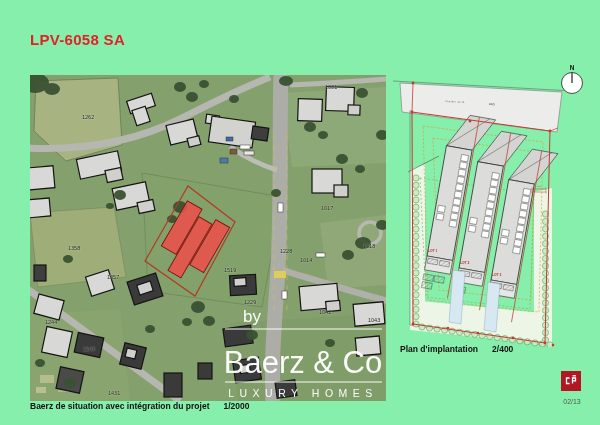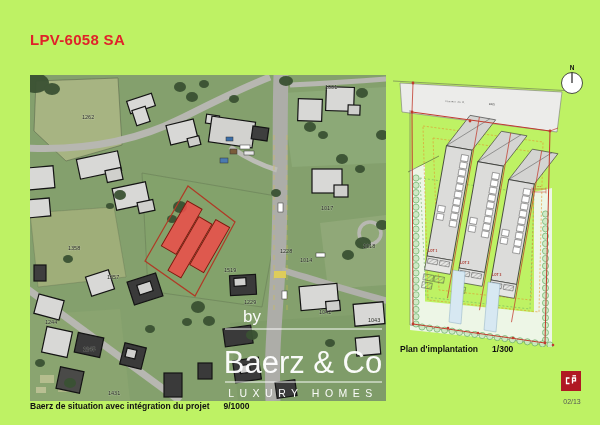--- a/index.html
+++ b/index.html
@@ -1,17 +1,17 @@
 <!DOCTYPE html>
 <html><head>
 <meta charset="utf-8">
 <style>
   html,body{margin:0;padding:0;background:#ffffff;width:600px;height:425px;overflow:hidden;
     font-family:"Liberation Sans",sans-serif;}
-  .page{position:absolute;left:0;top:0;width:600px;height:425px;background:#bef264;}
+  .page{position:absolute;left:0;top:0;width:600px;height:425px;background:#86efac;}
   .title{position:absolute;left:30px;top:31px;font-size:15px;font-weight:bold;color:#e0232a;letter-spacing:.3px;}
   .subtitle{position:absolute;left:30px;top:58px;font-size:9.5px;font-weight:bold;color:#141414;
     letter-spacing:2.6px;word-spacing:4px;}
   .map-wrap{position:absolute;left:30px;top:75px;width:356px;height:304px;}
   .plan-wrap{position:absolute;left:393px;top:62px;width:205px;height:285px;}
   .caption{position:absolute;font-size:8.5px;font-weight:bold;color:#101010;white-space:nowrap;}
   .cap-map{left:30px;top:401px;}
   .cap-plan{left:400px;top:344px;}
   .caption .scale{margin-left:14px;}
   .logo{position:absolute;left:561px;top:371px;width:20px;height:20px;}
@@ -393,24 +393,24 @@
 
       <g>
         <circle cx="179" cy="21" r="10.5" fill="#ffffff" stroke="#222" stroke-width=".8"></circle>
         <line x1="179" y1="10.5" x2="179" y2="21" stroke="#222" stroke-width="1.2"></line>
         <text x="179" y="8" font-size="6.5" font-weight="bold" fill="#111" text-anchor="middle">N</text>
       </g>
     </svg>
   </div>
 
   <div class="caption cap-map">
-    <span>Baerz de situation avec intégration du projet</span><span class="scale">9/1000</span>
+    <span>Baerz de situation avec intégration du projet</span><span class="scale">1/2000</span>
   </div>
   <div class="caption cap-plan">
-    <span>Plan d'implantation</span><span class="scale">1/300</span>
+    <span>Plan d'implantation</span><span class="scale">2/400</span>
   </div>
 
   <div class="logo">
     <svg width="20" height="20" viewBox="0 0 20 20">
       <rect x="0" y="0" width="20" height="20" fill="#b01823"></rect>
       <g fill="none" stroke="#ffffff" stroke-width="1.3">
         <polyline points="8.5,7 5.5,7 5.5,12.5 8.5,12.5"></polyline>
         <polyline points="11.5,12.5 11.5,7 14.5,7 14.5,9.8 11.7,9.8"></polyline>
         <line x1="11.5" y1="4.8" x2="15" y2="4.8"></line>
       </g>

